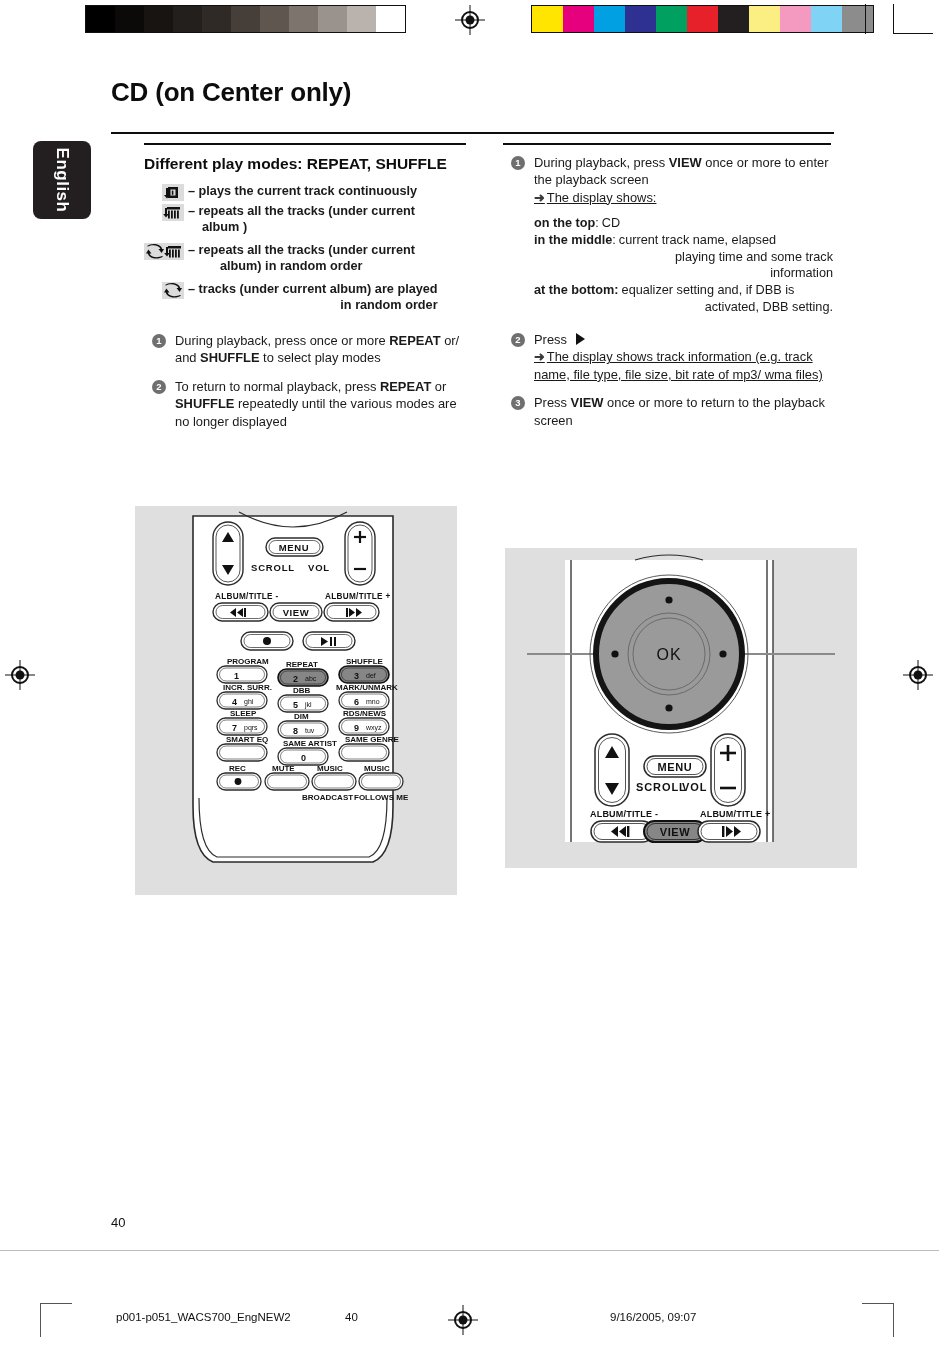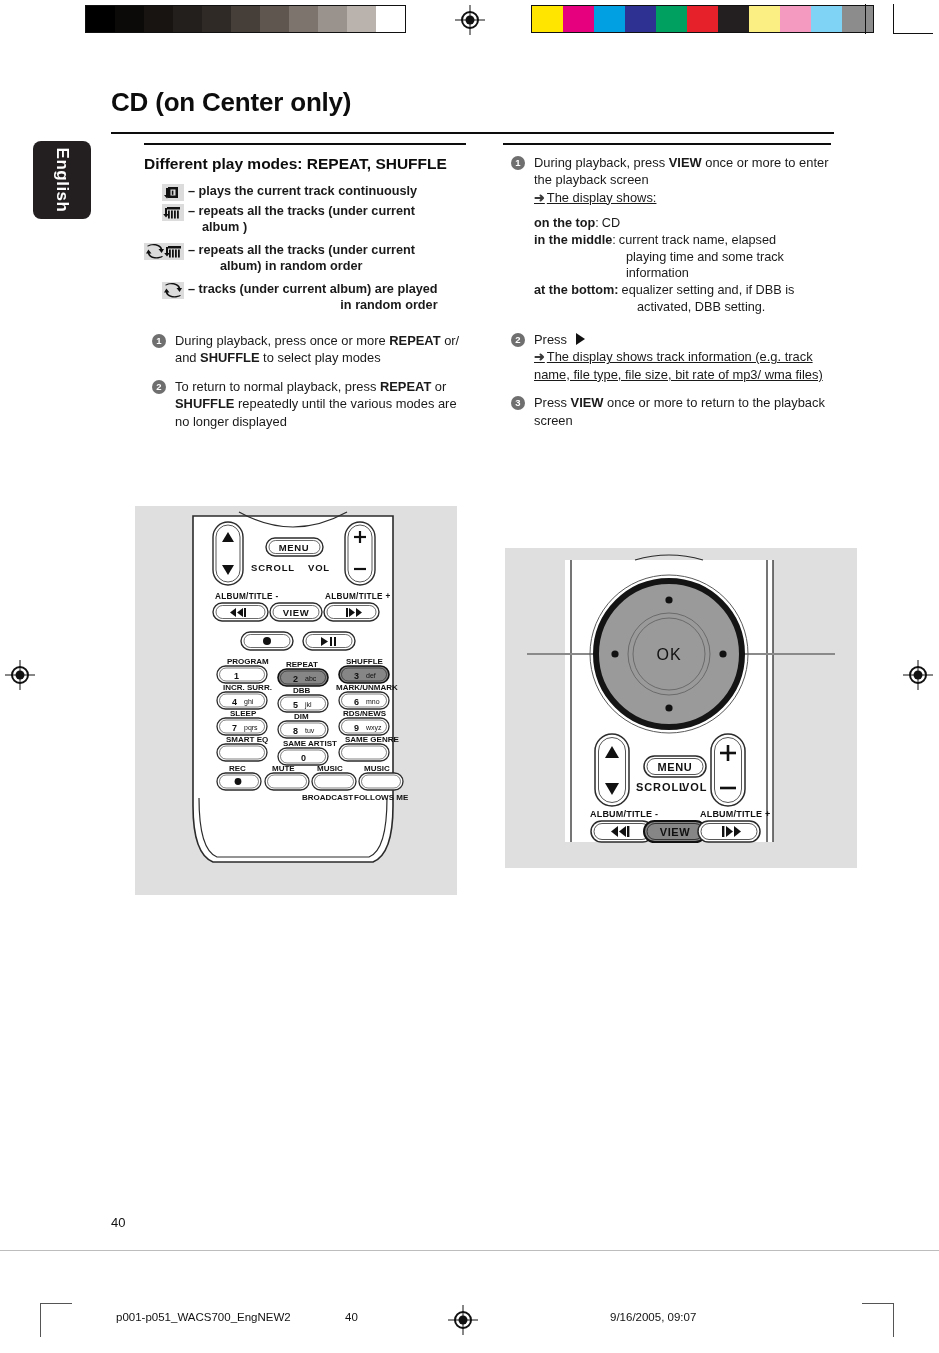--- a/index.html
+++ b/index.html
@@ -75,21 +75,21 @@
     font-size: 17px;
     letter-spacing: 0.5px;
     display: flex;
     align-items: center;
     justify-content: center;
   }
 
   #page-title {
     position: absolute;
     left: 111px;
-    top: 47px;
+    top: 37px;
     font-size: 26px;
     font-weight: bold;
     letter-spacing: -0.2px;
     color: #0d0d0d;
   }
   #title-rule {
     position: absolute;
     left: 111px;
     top: 92px;
     width: 723px;
@@ -414,21 +414,21 @@
     <div class="col-rule"></div>
 
     <div class="step" style="margin-top:9px;">
       <span class="num">1</span>
       <span>During playback, press </span><b>VIEW</b><span> once or more to enter the playback screen</span>
       <span class="arrow-line">
         <span class="arrow-glyph">➜</span><span>The display shows:</span>
       </span>
     </div>
 
-    <div class="sub-block" style="padding-left:31px;">
+    <div class="sub-block" style="padding-left:31px;text-align:right;">
       <div class="sub-row">
         <span class="lbl">on the top</span>
           <span>:</span>
           <span class="val">CD</span>
       </div>
       <div class="sub-row">
         <span class="lbl">in the middle</span>
           <span>:</span>
           <span class="val">current track name, elapsed</span>
       </div>

